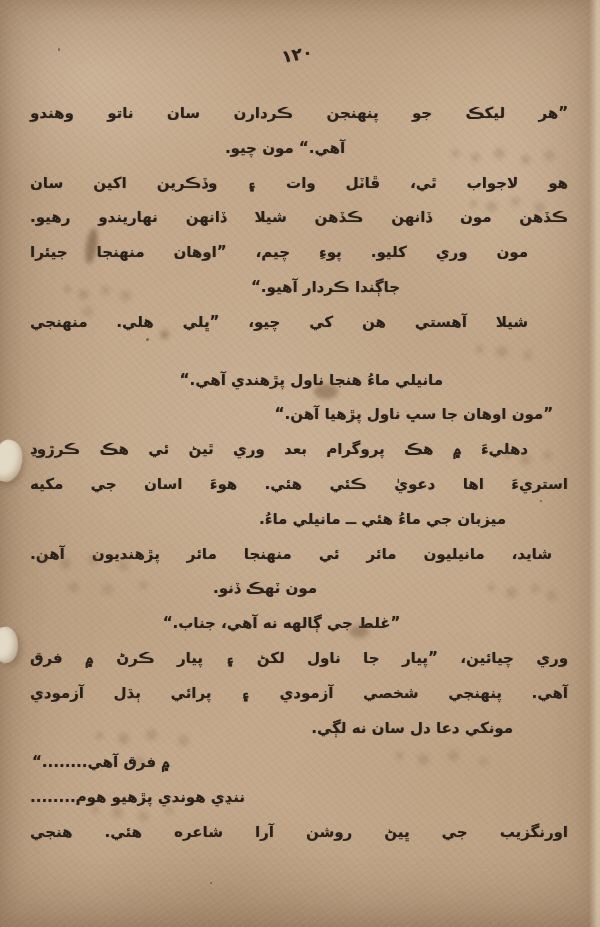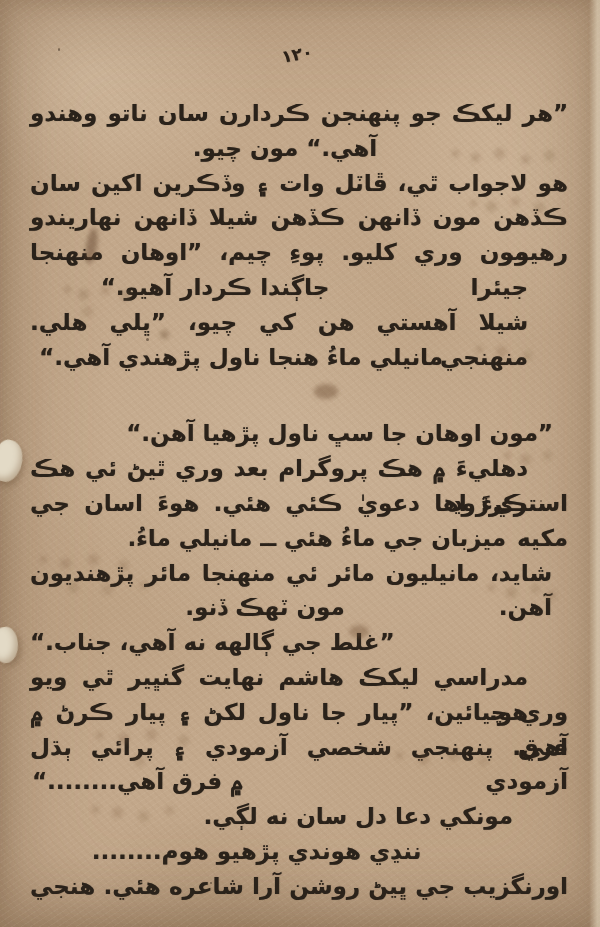--- a/index.html
+++ b/index.html
@@ -41,37 +41,37 @@
     transform:rotate(-11deg);
     text-shadow:.3px .4px .7px rgba(43,33,24,.55);
   }
   .textblock{
     position:absolute;top:96px;right:32px;left:30px;
     direction:rtl;
     color:#2a221a;
   }
   .line{
     height:34.8px;line-height:34.8px;
-    font-size:23px;font-weight:700;
+    font-size:15px;font-weight:700;
     text-shadow:.3px .4px .7px rgba(42,34,26,.5);
     white-space:nowrap;
   }
   
   .j   {white-space:normal;text-align:justify;text-align-last:justify;}
   .ji  {white-space:normal;text-align:justify;text-align-last:justify;padding-right:40px;}
   .ji2 {white-space:normal;text-align:justify;text-align-last:justify;padding-right:16px;}
-  .r15 {text-align:right;padding-right:15px;margin-top:42px;}
+  .r15 {text-align:right;padding-right:15px;}
   .r28 {text-align:center;padding-right:28px;}
-  .r35 {text-align:left;padding-right:35px;}
+  .r35 {text-align:center;padding-right:35px;}
   .r55 {text-align:right;padding-right:55px;}
   .r62 {text-align:right;padding-right:62px;}
   .r68 {text-align:center;padding-right:68px;}
-  .r85 {text-align:center;padding-right:85px;}
-  .r125{text-align:right;padding-right:125px;}
-  .r168{text-align:center;padding-right:168px;}
+  .r85 {text-align:left;padding-right:85px;}
+  .r125{text-align:right;padding-right:125px;margin-top:23px;}
+  .r168{text-align:right;padding-right:168px;}
   .l   {text-align:left;padding-left:2px;}
 
   
   .tear{
     position:absolute;background:#e3dac6;
     filter:blur(.6px);
     box-shadow: inset -3px -3px 6px rgba(140,110,80,.45), 3px 4px 6px rgba(100,75,50,.35);
   }
   .t1{left:-6px;top:440px;width:28px;height:42px;border-radius:46% 62% 58% 40%;transform:rotate(14deg);}
   .t2{left:-7px;top:627px;width:25px;height:36px;border-radius:55% 45% 60% 48%;transform:rotate(-8deg);}
@@ -122,25 +122,24 @@
       <div class="line r168">جاڳندا ڪردار آهيو.“</div>
       <div class="line ji">شيلا آهستي هن کي چيو، ”ڀلي هلي. منهنجي</div>
       <div class="line r125">مانيلي ماءُ هنجا ناول پڙهندي آهي.“</div>
       <div class="line r15">”مون اوهان جا سڀ ناول پڙهيا آهن.“</div>
       <div class="line ji">دهليءَ ۾ هڪ پروگرام بعد وري ٿيڻ ئي هڪ ڪرڙوڍ</div>
       <div class="line j">استريءَ اها دعويٰ ڪئي هئي. هوءَ اسان جي مکيه</div>
       <div class="line r62">ميزبان جي ماءُ هئي ــ مانيلي ماءُ.</div>
       <div class="line ji2">شايد، مانيليون مائر ئي منهنجا مائر پڙهنديون آهن.</div>
       <div class="line r68">مون ٽهڪ ڏنو.</div>
       <div class="line r35">”غلط جي ڳالهه نه آهي، جناب.“</div>
-      <div class="line ji">مدراسي ليکڪ هاشم نهايت گنڀير ٿي ويو هو.</div>
       <div class="line j">وري چيائين، ”پيار جا ناول لکڻ ۽ پيار ڪرڻ ۾ فرق</div>
       <div class="line j">آهي. پنهنجي شخصي آزمودي ۽ پرائي ٻڌل آزمودي</div>
+      <div class="line r55">مونکي دعا دل سان نه لڳي.</div>
       <div class="line l">۾ فرق آهي........“</div>
-      <div class="line r55">مونکي دعا دل سان نه لڳي.</div>
       <div class="line r85">ننڍي هوندي پڙهيو هوم........</div>
       <div class="line j">اورنگزيب جي ڀيڻ روشن آرا شاعره هئي. هنجي</div>
     </div>
 
   <div class="tear t1"></div>
   <div class="tear t2"></div>
 
   <div class="stain s1"></div>
   <div class="stain s2"></div>
   <div class="stain s3"></div>

